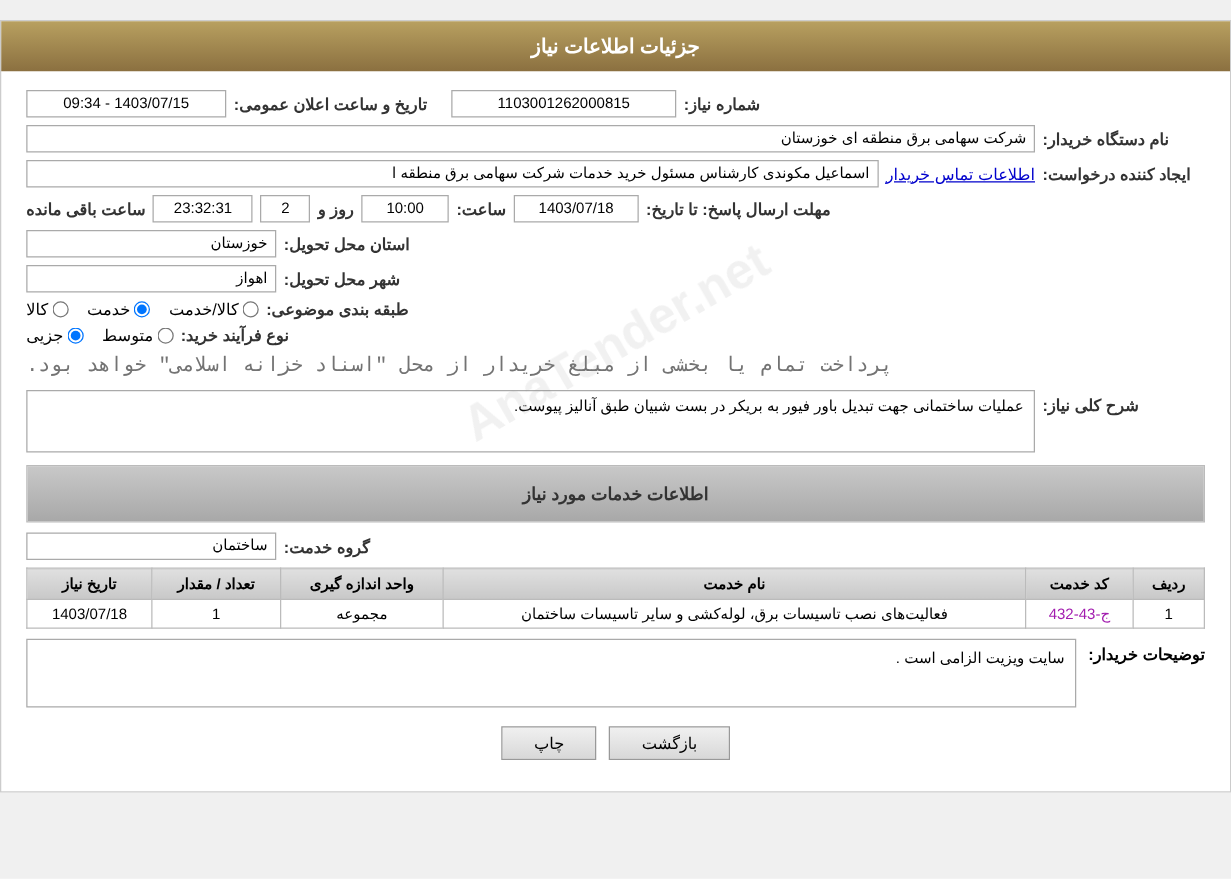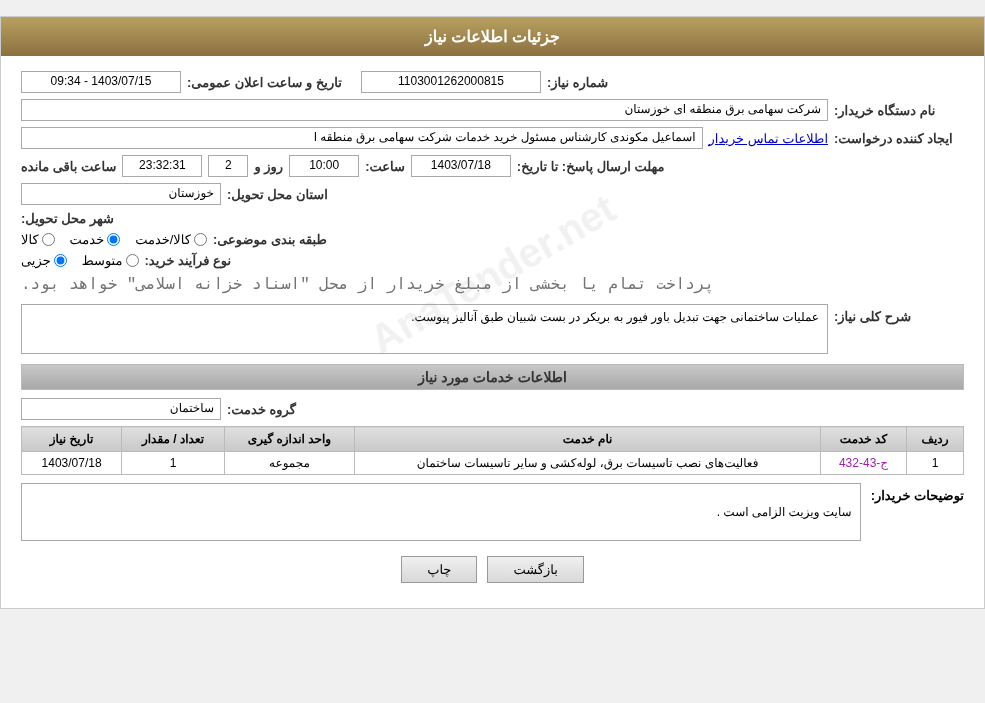--- a/index.html
+++ b/index.html
@@ -72,21 +72,21 @@
     }
     .radio-item {
       display: flex;
       align-items: center;
       gap: 3px;
     }
     .section-title {
       background: linear-gradient(to bottom, #c8c8c8, #a8a8a8);
       color: #333;
       text-align: center;
-      padding: 4px 0;
+      padding: 14px 0;
       font-size: 14px;
       font-weight: bold;
       margin: 10px 0 8px 0;
       border: 1px solid #bbb;
     }
     .table-container {
       width: 100%;
       border-collapse: collapse;
       margin-bottom: 8px;
     }
@@ -195,20 +195,21 @@
       <span class="label-sm">ساعت باقی مانده</span>
     </div>
 
     <div class="form-row" style="justify-content: flex-end;">
       <span class="label">استان محل تحویل:</span>
       <div class="field-box" style="min-width:200px;">خوزستان</div>
     </div>
 
     <div class="form-row" style="justify-content: flex-end;">
       <span class="label">شهر محل تحویل:</span>
+      <div class="field-box" style="min-width:200px;">اهواز</div>
     </div>
 
     <div class="form-row" style="justify-content: flex-end;">
       <span class="label">طبقه بندی موضوعی:</span>
       <div class="radio-group">
         <div class="radio-item">
           <input type="radio" name="category" style=""> 
             <span>کالا/خدمت</span>
         </div>
         <div class="radio-item">
@@ -267,21 +268,21 @@
             <td>فعالیت‌های نصب تاسیسات برق، لوله‌کشی و سایر تاسیسات ساختمان</td>
             <td>مجموعه</td>
             <td>1</td>
             <td>1403/07/18</td>
           </tr>
         </tbody>
     </table>
 
     <div class="buyer-comments">
       <span class="buyer-label">توضیحات خریدار:</span>
-      <div style="flex:1; border:1px solid #aaa; padding:21px 8px; min-height:55px; background:#fff; font-size:12px; direction:rtl;">سایت ویزیت الزامی است .</div>
+      <div style="flex:1; border:1px solid #aaa; padding:7px 8px; min-height:55px; background:#fff; font-size:12px; direction:rtl;">سایت ویزیت الزامی است .</div>
     </div>
 
     <div class="buttons-row">
       <button class="btn">بازگشت</button>
       <button class="btn">چاپ</button>
     </div>
 
   </div>
 </div>
 

